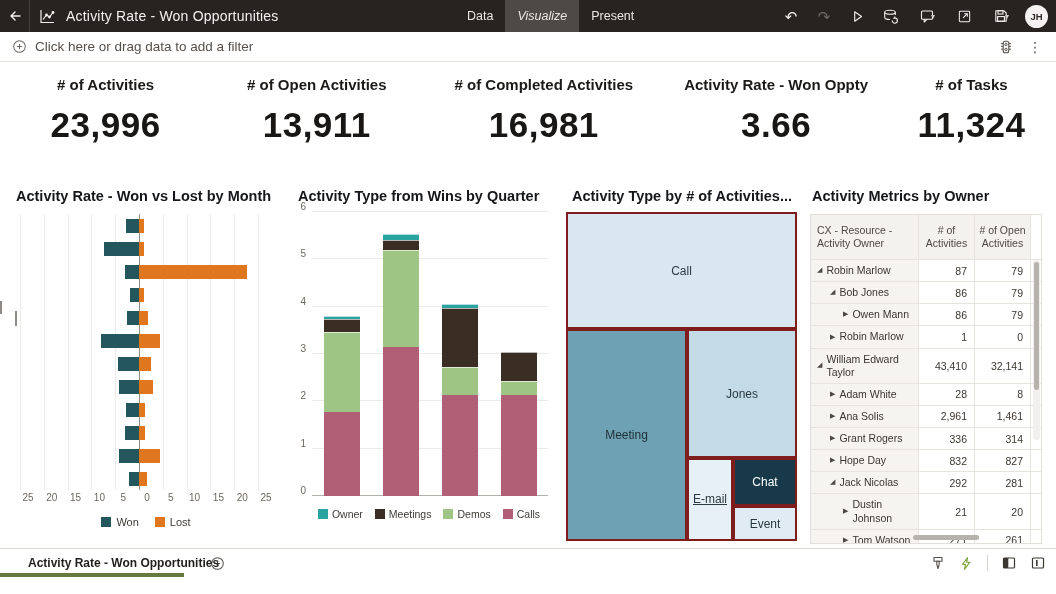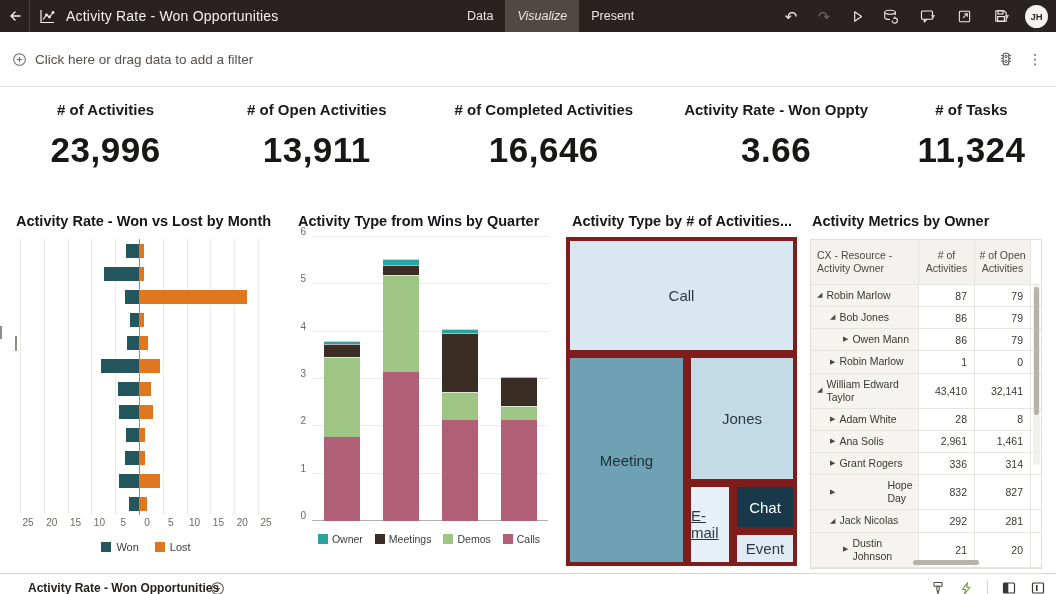--- a/index.html
+++ b/index.html
@@ -17,21 +17,21 @@
   .tb-tab { padding:0 12px; display:flex; align-items:center; font-size:12.5px; color:#e8e5e2; cursor:pointer; }
   .tb-tab.active { background:#4e4944;font-style:italic; }
   .tb-icons { position:absolute; right:8px; display:flex; align-items:center; gap:7px; }
   .tb-ic { width:26px; height:26px; display:flex; align-items:center; justify-content:center; cursor:pointer; }
   .glyph { font-size:15px; line-height:1; }
   .disabled { color:#6e6964; }
   .caret { font-size:8px; color:#cfccc8; margin-left:-4px; }
   .avatar { width:23px; height:23px; border-radius:50%; background:#f5f3f1; color:#2e2a26; font-size:9.5px; font-weight:bold; display:flex; align-items:center; justify-content:center; }
 
   
-  .filterbar { height:55px; background:#fff; border-bottom:1px solid #e4e1dd; display:flex; align-items:center; padding:0 12px; position:relative; }
+  .filterbar { height:30px; background:#fff; border-bottom:1px solid #e4e1dd; display:flex; align-items:center; padding:0 12px; position:relative; }
   .filter-prompt { display:flex; align-items:center; gap:8px; color:#55504b; font-size:13.5px; cursor:pointer; }
   .fb-right { position:absolute; right:14px; display:flex; align-items:center; gap:14px; }
   .fb-ic { cursor:pointer; display:flex; align-items:center; justify-content:center; }
   .kebab { font-size:14px; color:#55504b; letter-spacing:0; }
 
   
   .kpi-row { height:112px; display:flex; padding-top:10px; }
   .kpi { text-align:center; padding-top:4px; }
   .kpi-label { font-size:15px; font-weight:bold; color:#1c1a18; }
   .kpi-value { font-size:35px; font-weight:bold; color:#191715; margin-top:12px; letter-spacing:.5px; }
@@ -63,21 +63,21 @@
   .hgrid.zero { background:#b3afaa; }
   .ylab { position:absolute; right:100%; transform:translateY(-50%); font-size:10px; color:#6d6861; padding-right:6px; }
   .vbar-seg { position:absolute; }
   .legend2 { display:flex; justify-content:center; gap:12px; margin-top:12px; margin-left:6px; }
   .legend2 .li { display:flex; align-items:center; gap:4px; font-size:10.5px; color:#3f3b37; }
 
   
   .p3 { width:242px; }
   .p3 .panel-title { margin:14px 0 0 12px; white-space:nowrap; }
   .treemap { position:relative; width:231px; height:329px; margin:8px 0 0 6px; }
-  .tile { position:absolute; display:flex; align-items:center; justify-content:center; font-size:15px; border:4px solid #7f1d1d; }
+  .tile { position:absolute; display:flex; align-items:center; justify-content:center; font-size:12px; border:2px solid #7f1d1d; }
 
   
   .p4 { width:254px; }
   .p4 .panel-title { margin:14px 0 0 10px; }
   .otable { position:relative; width:232px; margin:10px 0 0 8px; border:1px solid #e2dfda; background:#fff; height:330px; overflow:hidden; }
   .trow { display:flex; border-bottom:1px solid #e7e4df; }
   .tc-name { width:108px; background:#f6f4f1; padding:4px 2px 4px 6px; font-size:10.5px; color:#3a3631; display:flex; align-items:center; line-height:1.25; border-right:1px solid #e7e4df; }
   .tc-num { width:56px; padding:4px 7px 4px 2px; font-size:10.5px; color:#3a3631; display:flex; align-items:center; justify-content:flex-end; border-right:1px solid #e7e4df; background:#fff; }
   .thead .tc-name, .thead .tc-num { background:#f4f2ee; color:#4c4842; font-size:10.5px; line-height:1.25; min-height:44px; }
   .thead .tc-num { justify-content:center; text-align:center; padding:4px 3px; }
@@ -198,21 +198,21 @@
   <div class="kpi" style="flex-basis:20%">
     <div class="kpi-label"># of Activities</div>
     <div class="kpi-value">23,996</div>
   </div>
   <div class="kpi" style="flex-basis:20%">
     <div class="kpi-label"># of Open Activities</div>
     <div class="kpi-value">13,911</div>
   </div>
   <div class="kpi" style="flex-basis:23%">
     <div class="kpi-label"># of Completed Activities</div>
-    <div class="kpi-value">16,646</div>
+    <div class="kpi-value">16,981</div>
   </div>
   <div class="kpi" style="flex-basis:21%">
     <div class="kpi-label">Activity Rate - Won Oppty</div>
     <div class="kpi-value">3.66</div>
   </div>
   <div class="kpi" style="flex-basis:16%">
     <div class="kpi-label"># of Tasks</div>
     <div class="kpi-value">11,324</div>
   </div>
 </div>
@@ -418,21 +418,21 @@
         </div>
         <div class="trow">
           <div class="tc-name" style="padding-left: 19px;">
             <span class="tri">▶</span>
             <span>Grant Rogers</span>
           </div>
           <div class="tc-num">336</div>
           <div class="tc-num">314</div>
         </div>
         <div class="trow">
-          <div class="tc-name" style="padding-left: 19px; gap: 48px;">
+          <div class="tc-name" style="padding-left: 19px;">
             <span class="tri">▶</span>
             <span>Hope Day</span>
           </div>
           <div class="tc-num">832</div>
           <div class="tc-num">827</div>
         </div>
         <div class="trow">
           <div class="tc-name" style="padding-left: 19px;">
             <span class="tri">◢</span>
             <span>Jack Nicolas</span>

